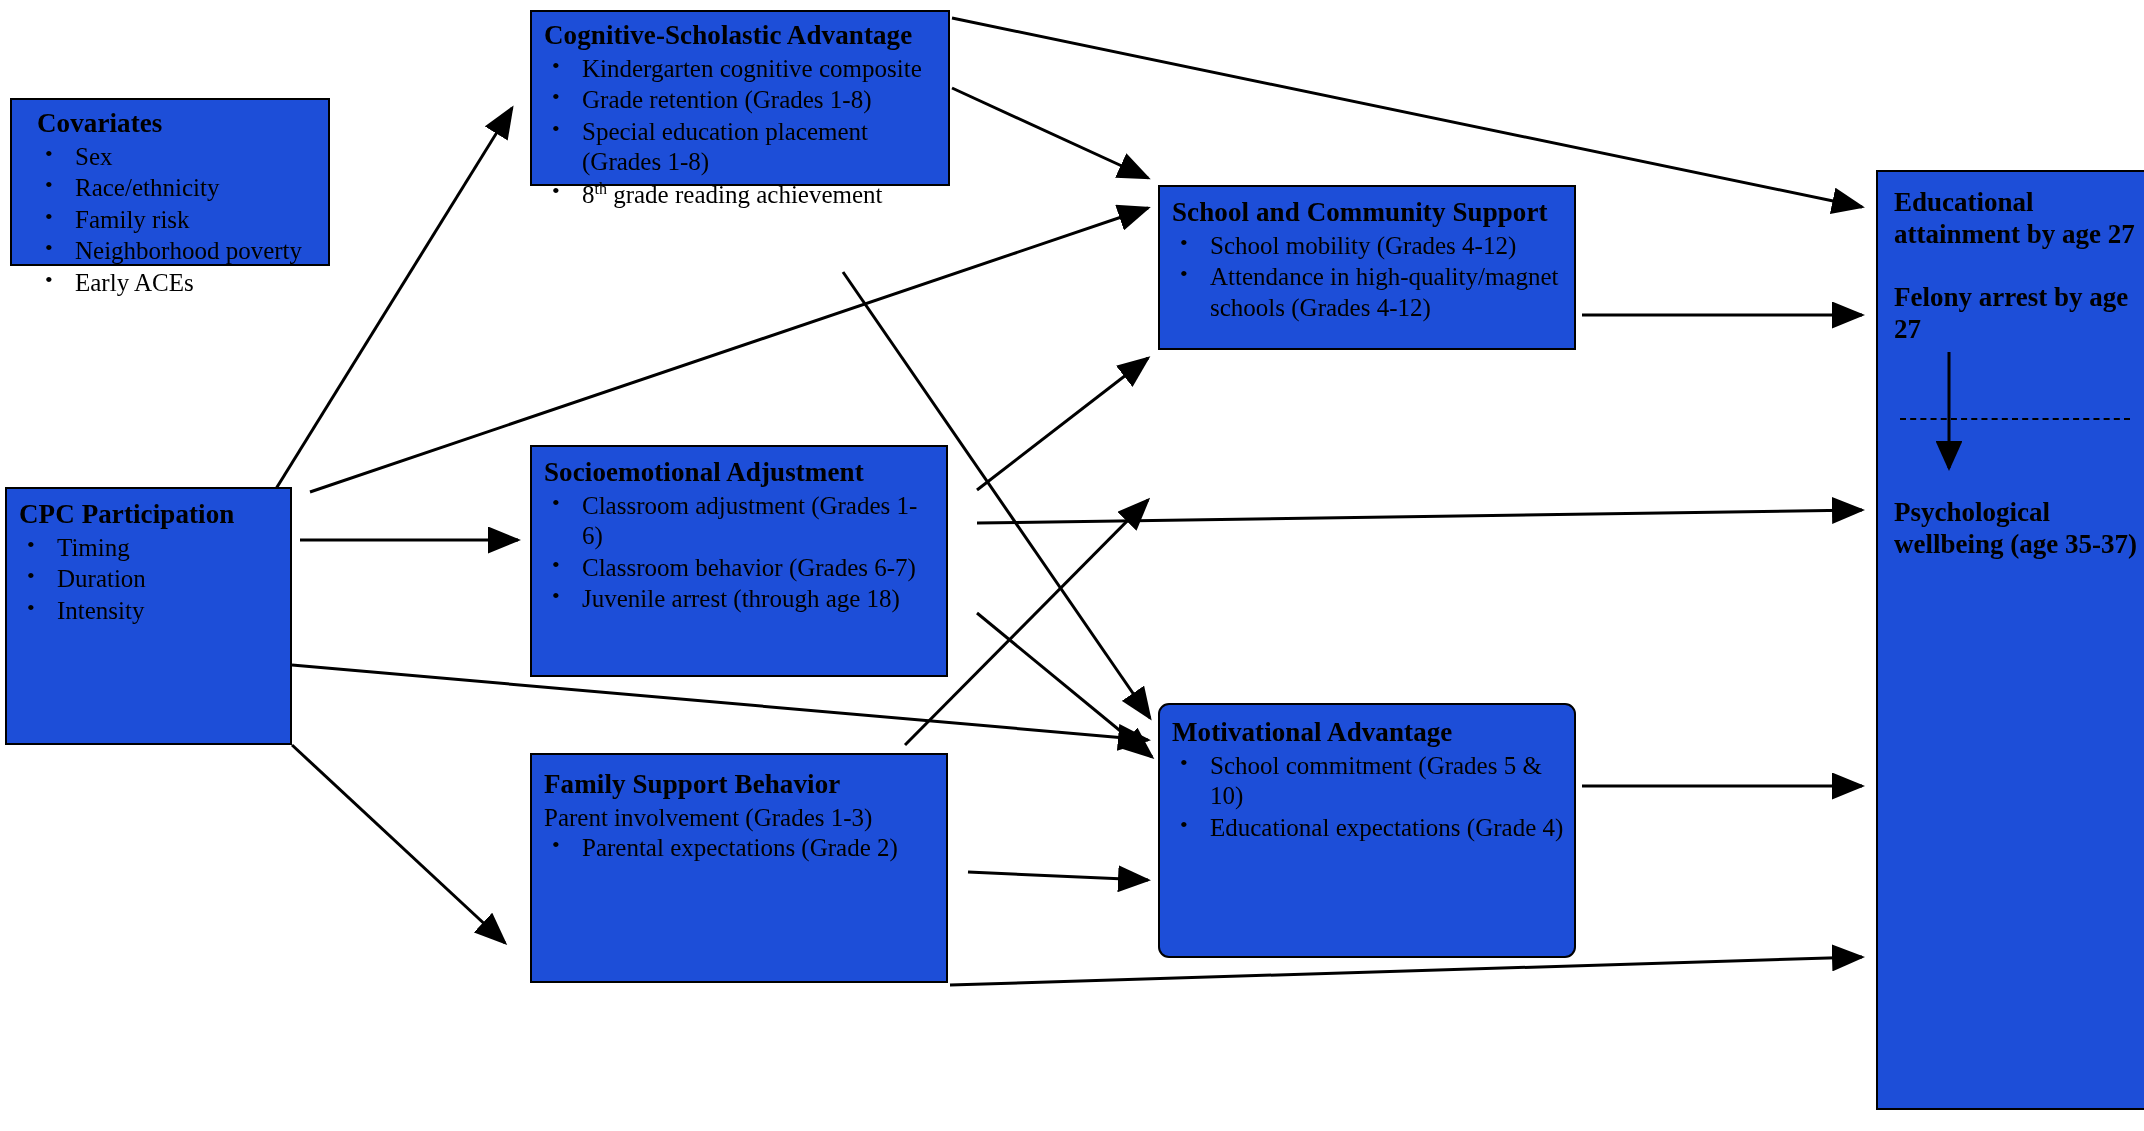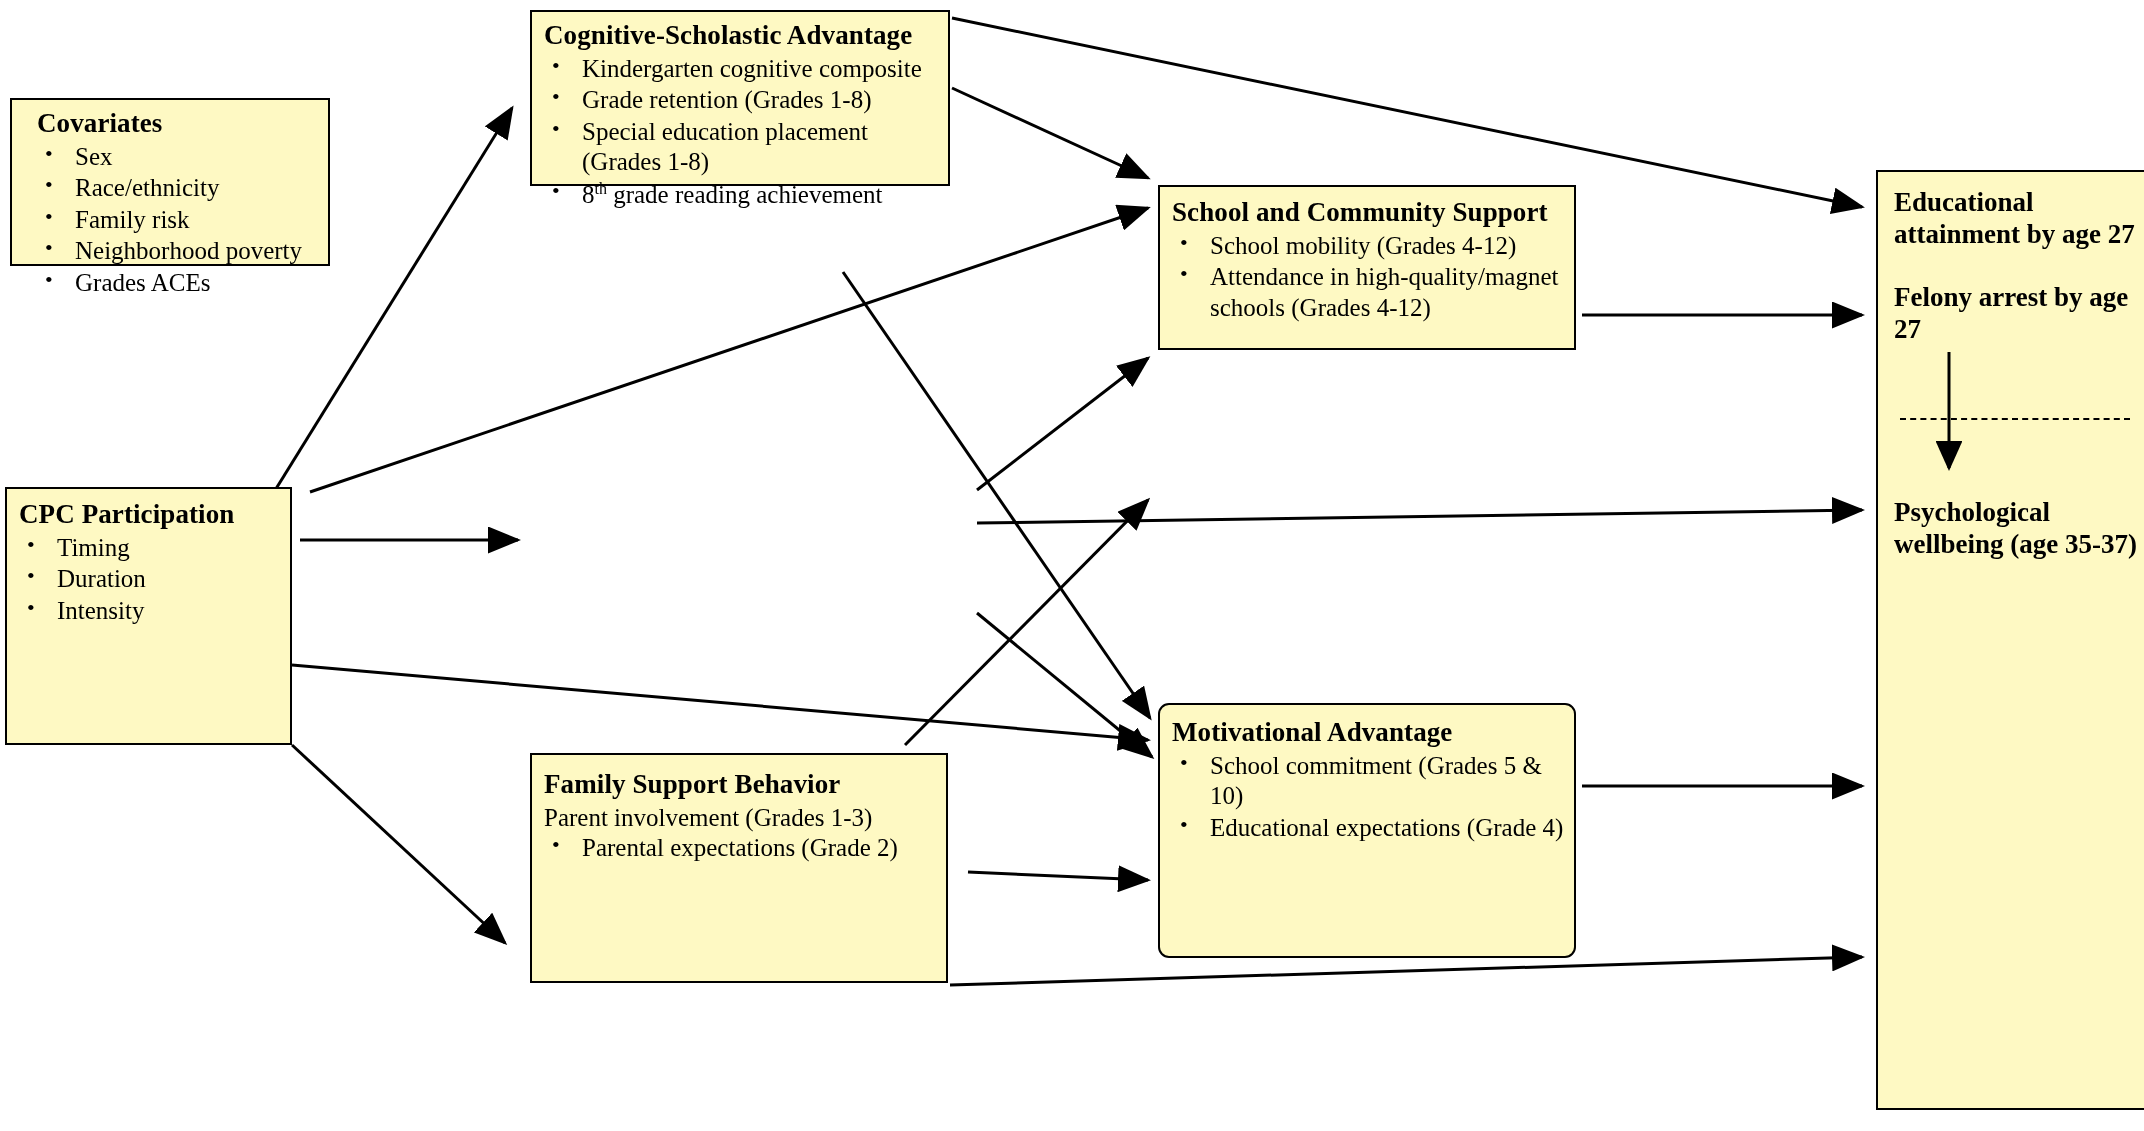--- a/index.html
+++ b/index.html
@@ -12,21 +12,21 @@
     color:#000000;
     overflow:hidden;
   }
   svg#edges{
     position:absolute;left:0;top:0;width:2144px;height:1131px;
     pointer-events:none;
   }
   .box{
     position:absolute;
     border:2px solid #000000;
-    background:#fef9c3;
+    background:#1d4ed8;
     box-sizing:border-box;
     z-index:2;
   }
   .box-title{
     font-weight:bold;
     font-size:27px;
     line-height:1.18;
     margin:0 0 2px 0;
     letter-spacing:0.1px;
   }
@@ -129,21 +129,21 @@
     <line x1="1582" y1="786" x2="1862" y2="786" stroke="#000000" stroke-width="3" marker-end="url(#ah)"></line>
   </svg>
 
   <div class="box" id="box-covariates">
     <div class="box-title">Covariates</div>
     <ul class="items">
       <li>Sex</li>
       <li>Race/ethnicity</li>
       <li>Family  risk</li>
       <li>Neighborhood  poverty</li>
-      <li>Grades ACEs</li>
+      <li>Early ACEs</li>
     </ul>
   </div>
 
   <div class="box" id="box-cpc">
     <div class="box-title">CPC Participation</div>
     <ul class="items">
       <li>Timing</li>
       <li>Duration</li>
       <li>Intensity</li>
     </ul>
@@ -152,20 +152,28 @@
   <div class="box" id="box-cognitive">
     <div class="box-title">Cognitive-Scholastic Advantage</div>
     <ul class="items">
       <li>Kindergarten cognitive composite</li>
       <li>Grade  retention (Grades  1-8)</li>
       <li>Special  education placement (Grades  1-8)</li>
       <li><span>8</span><span class="sup">th</span><span> grade reading achievement</span></li>
     </ul>
   </div>
 
+  <div class="box" id="box-socio">
+    <div class="box-title">Socioemotional Adjustment</div>
+    <ul class="items">
+      <li>Classroom adjustment (Grades  1-6)</li>
+      <li>Classroom behavior (Grades  6-7)</li>
+      <li>Juvenile arrest (through age 18)</li>
+    </ul>
+  </div>
 
   <div class="box" id="box-family">
     <div class="box-title">Family  Support  Behavior</div>
     <p class="plain-line">Parent involvement (Grades  1-3)</p>
     <ul class="items">
       <li>Parental  expectations (Grade  2)</li>
     </ul>
   </div>
 
   <div class="box" id="box-school">

